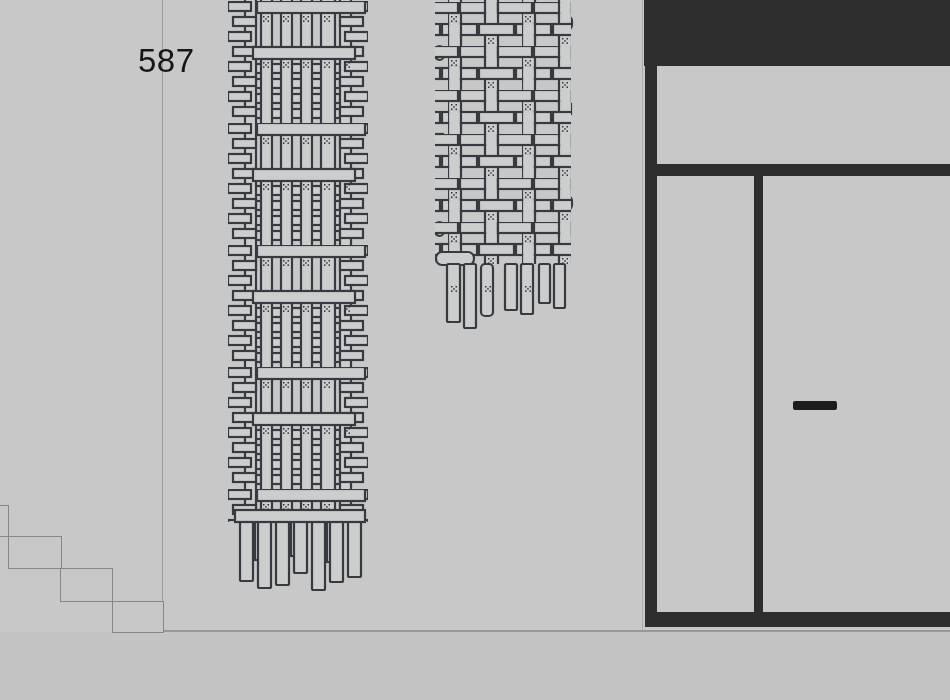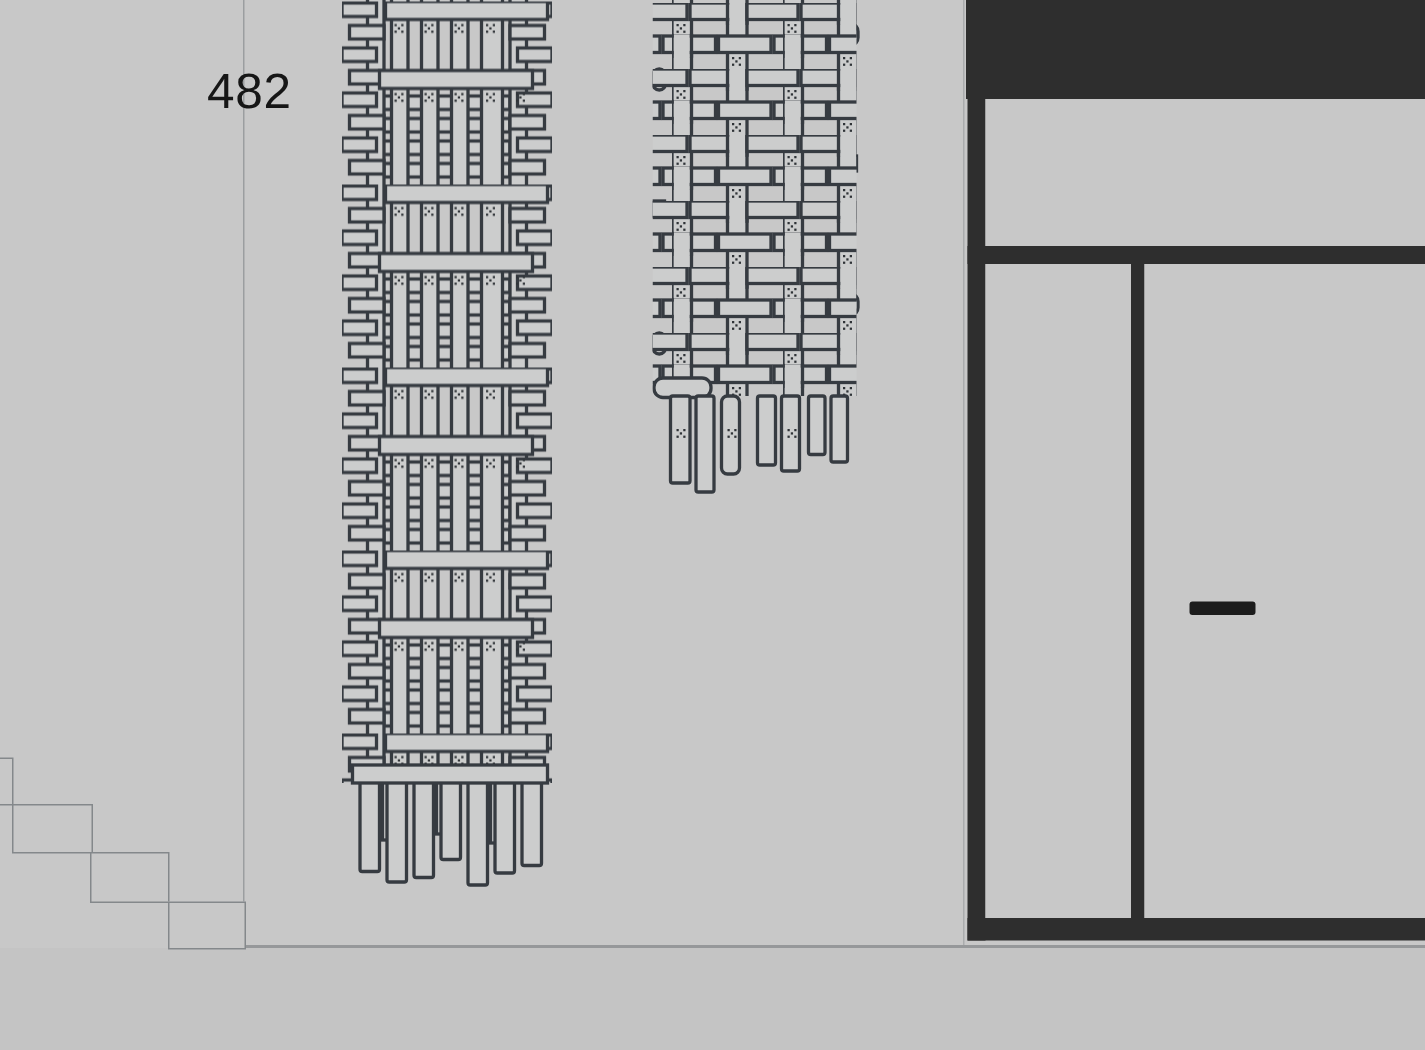--- a/index.html
+++ b/index.html
@@ -27,21 +27,21 @@
 
   <div class="abs" style="left:642px;top:0;width:1px;height:630px;background:#aaacad;"></div>
 
   <div>
     <div class="step" style="left:-45px;top:505px;width:54px;height:32px;"></div>
     <div class="step" style="left:8px;top:536px;width:54px;height:33px;"></div>
     <div class="step" style="left:60px;top:568px;width:53px;height:34px;"></div>
     <div class="step" style="left:112px;top:601px;width:52px;height:32px;"></div>
   </div>
 
-  <div class="address">482</div>
+  <div class="address">587</div>
 
   <svg class="abs" style="left:228px;top:0;" width="140" height="594" viewBox="0 0 140 594">
     <defs>
       <g id="dl">
         <rect x="0" y="0" width="1.5" height="1.5" fill="#2f3337"></rect>
         <rect x="4.5" y="0" width="1.5" height="1.5" fill="#2f3337"></rect>
         <rect x="2.2" y="2.2" width="1.5" height="1.5" fill="#2f3337"></rect>
         <rect x="0" y="4.4" width="1.5" height="1.5" fill="#2f3337"></rect>
         <rect x="4.5" y="4.4" width="1.5" height="1.5" fill="#2f3337"></rect>
       </g>

